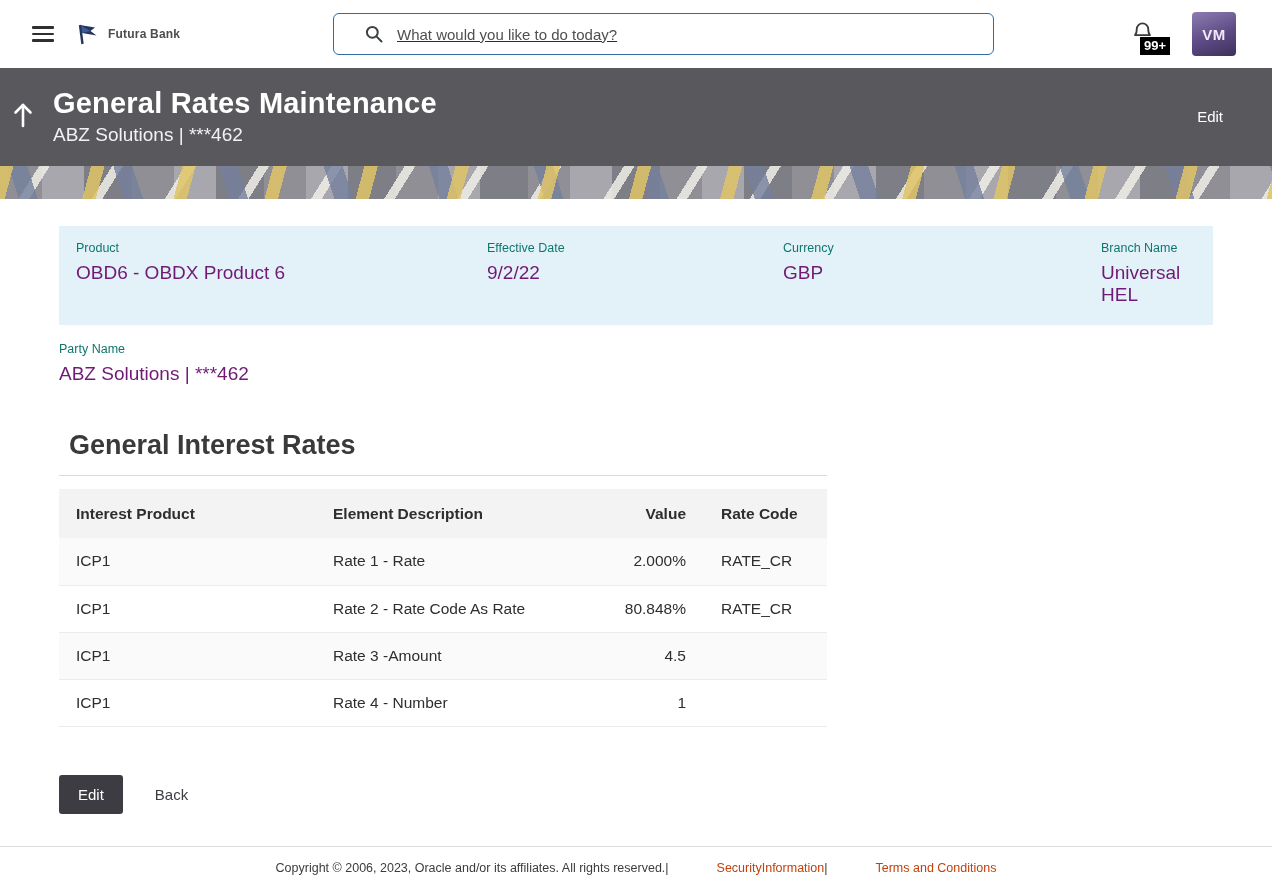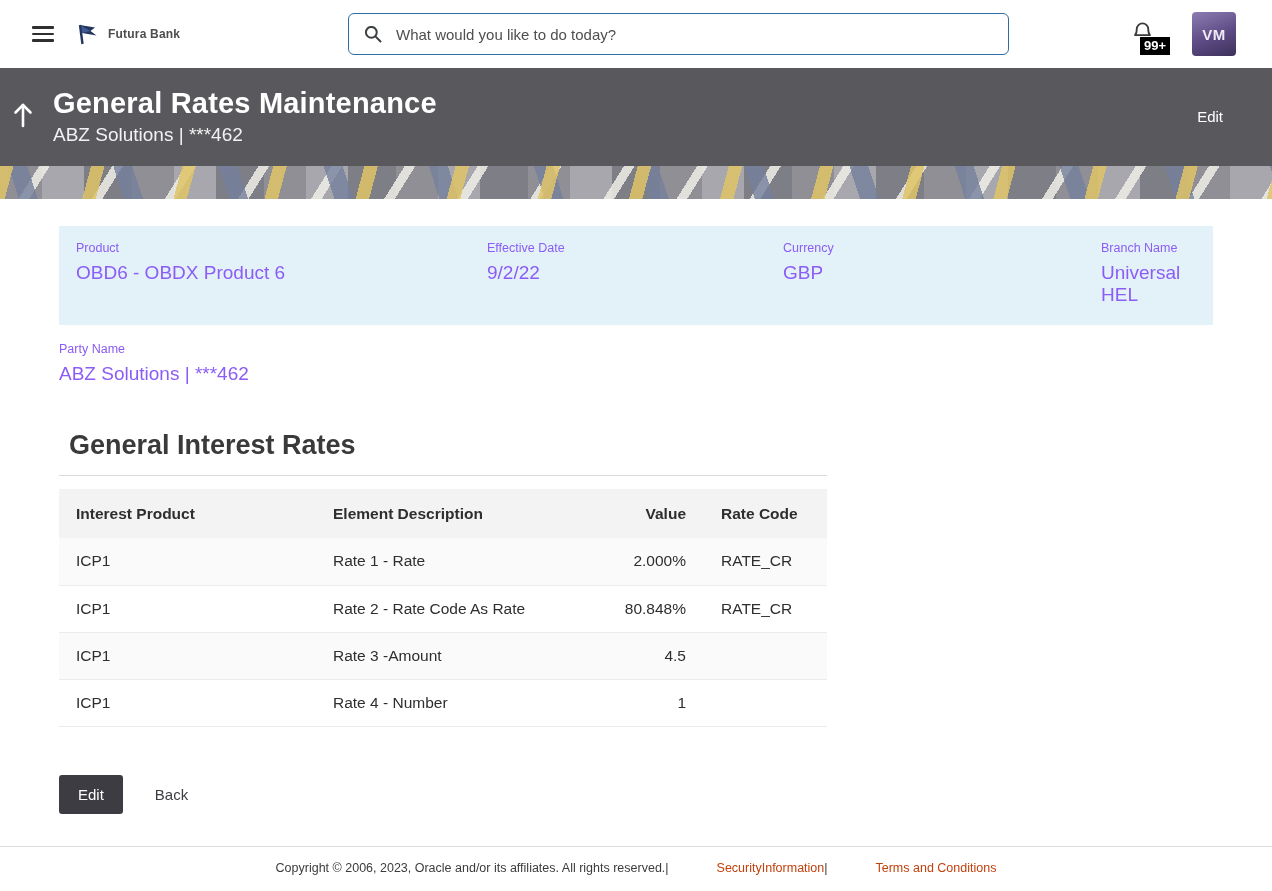--- a/index.html
+++ b/index.html
@@ -17,25 +17,26 @@
     height: 68px; background: #fff;
     display: flex; align-items: center;
     padding: 0 36px 0 32px; position: relative;
     flex: none;
   }
   .hamburger { width: 22px; cursor: pointer; }
   .hamburger span { display: block; height: 2.5px; background: #2f2f2f; margin: 4px 0; border-radius: 1px; }
   .brand { display: flex; align-items: center; gap: 8px; margin-left: 22px; cursor: pointer; }
   .brand-text { font-size: 12px; font-weight: 700; color: #4d4d4d; letter-spacing: .2px; }
   .search {
-    position: absolute; left: 348px; top: 13px;
+    position: absolute; left: 333px; top: 13px;
     width: 661px; height: 42px;
     border: 1px solid #2e6da4; border-radius: 6px;
-    display: flex; align-items: center; gap: 11px; padding: 0 14px;
+    display: flex; align-items: center; gap: 11px; padding: 0 30px;
     background: #fff;
+    text-decoration: underline;
   }
   .search input {
     flex: 1; border: none; outline: none;
     font-family: "Liberation Sans", sans-serif;
     font-size: 15px; color: #333; background: transparent;
   }
   .search input::placeholder { color: #4f4f4f; opacity: 1; }
   .topbar-right { margin-left: auto; display: flex; align-items: center; gap: 32px; }
   .bell { position: relative; cursor: pointer; padding: 4px 6px 6px 0; }
   .bell-badge {
@@ -70,22 +71,22 @@
       repeating-linear-gradient(90deg, #8f8f95 0 42px, #a7a7ad 42px 84px, #7e7e86 84px 132px);
   }
 
   
   main { flex: 1; padding: 0 59px; }
   .summary-card {
     margin-top: 27px; background: #e3f2f8;
     padding: 15px 0 19px 17px;
     display: grid; grid-template-columns: 411px 296px 318px 1fr;
   }
-  .field-label { font-size: 12.5px; color: #8b5cf6; margin-bottom: 7px; }
-  .field-value { font-size: 19px; color: #8b5cf6; }
+  .field-label { font-size: 12.5px; color: #0f766e; margin-bottom: 7px; }
+  .field-value { font-size: 19px; color: #701a75; }
   .party { margin-top: 17px; }
 
   .section-title {
     margin: 45px 0 0 0; width: 768px;
     font-size: 27px; font-weight: 700; color: #3a3a3a;
     padding: 0 0 14px 10px; border-bottom: 1px solid #d9d9d9;
   }
 
   table.rates { width: 768px; border-collapse: collapse; margin-top: 13px; font-size: 15.5px; color: #2e2e2e; }
   table.rates th {

